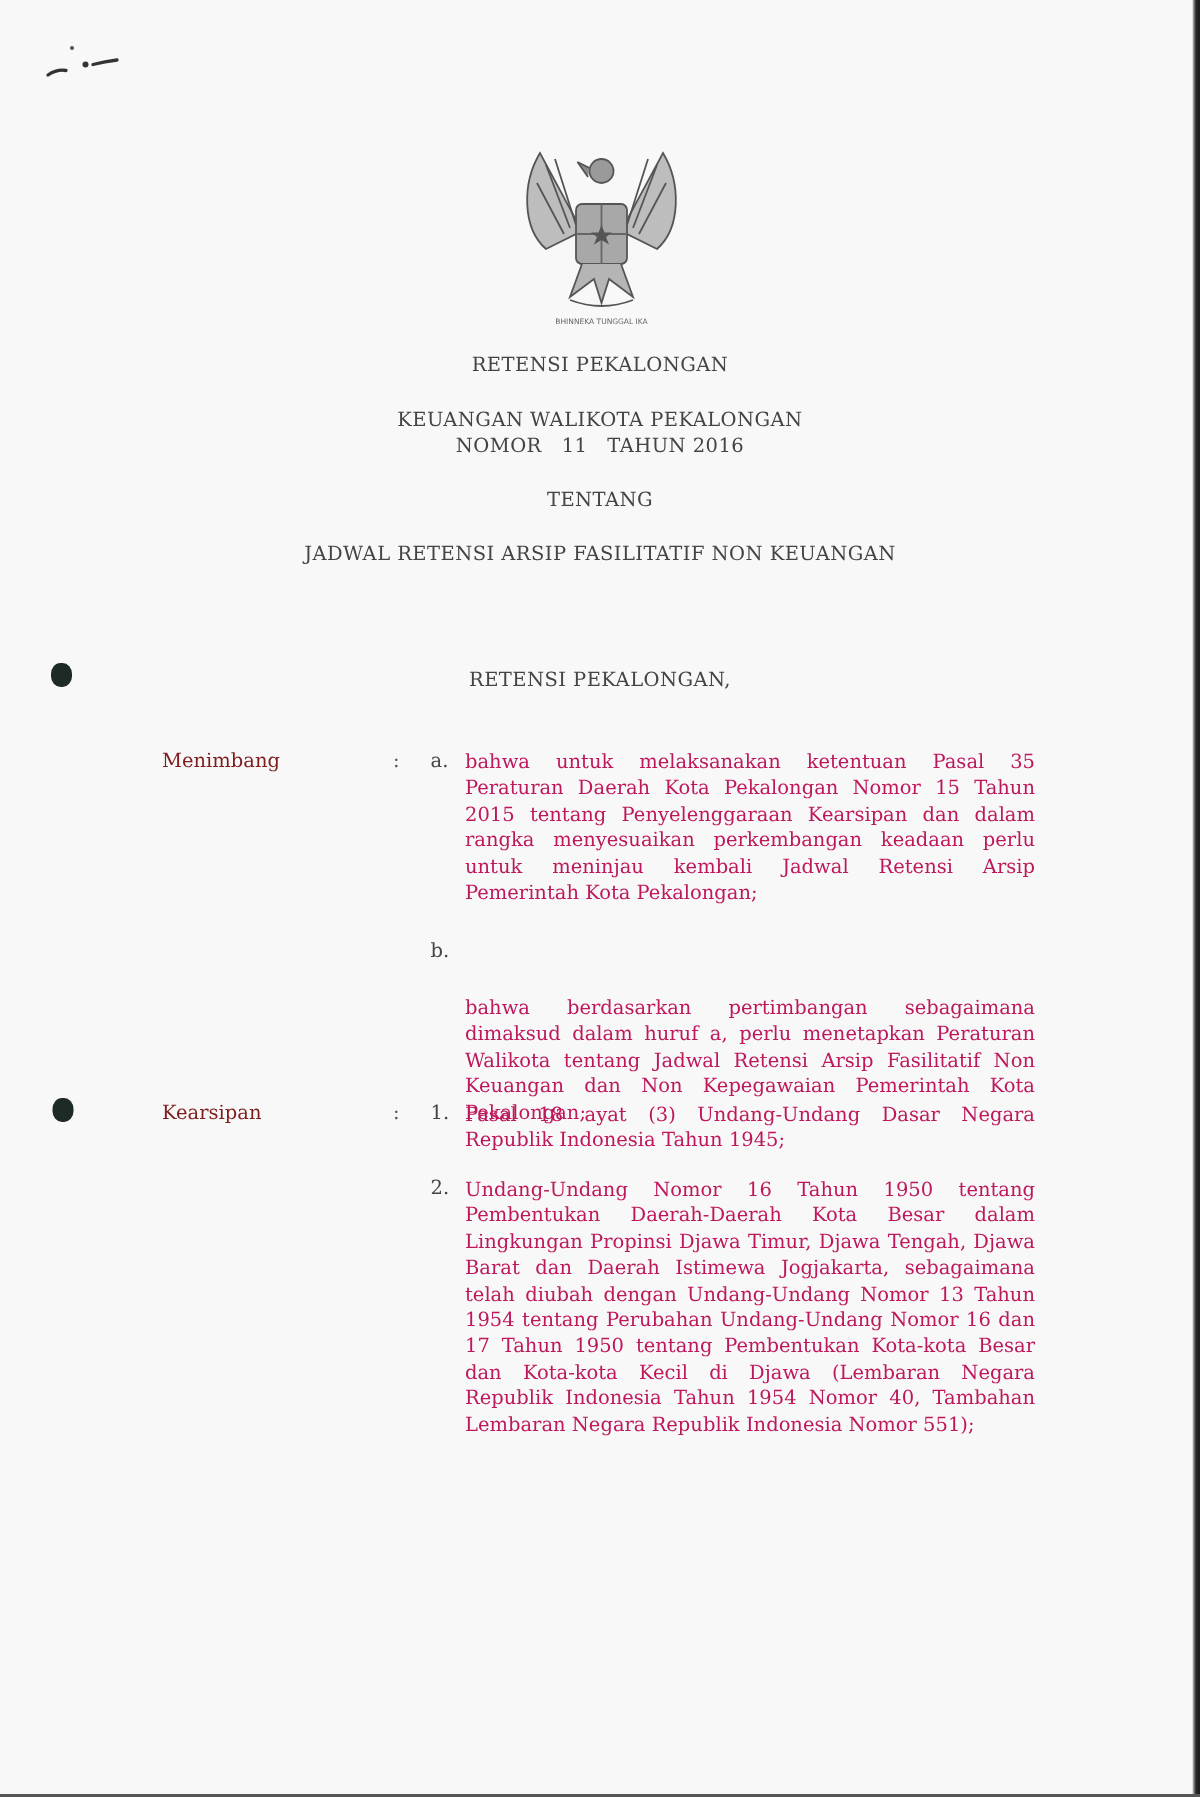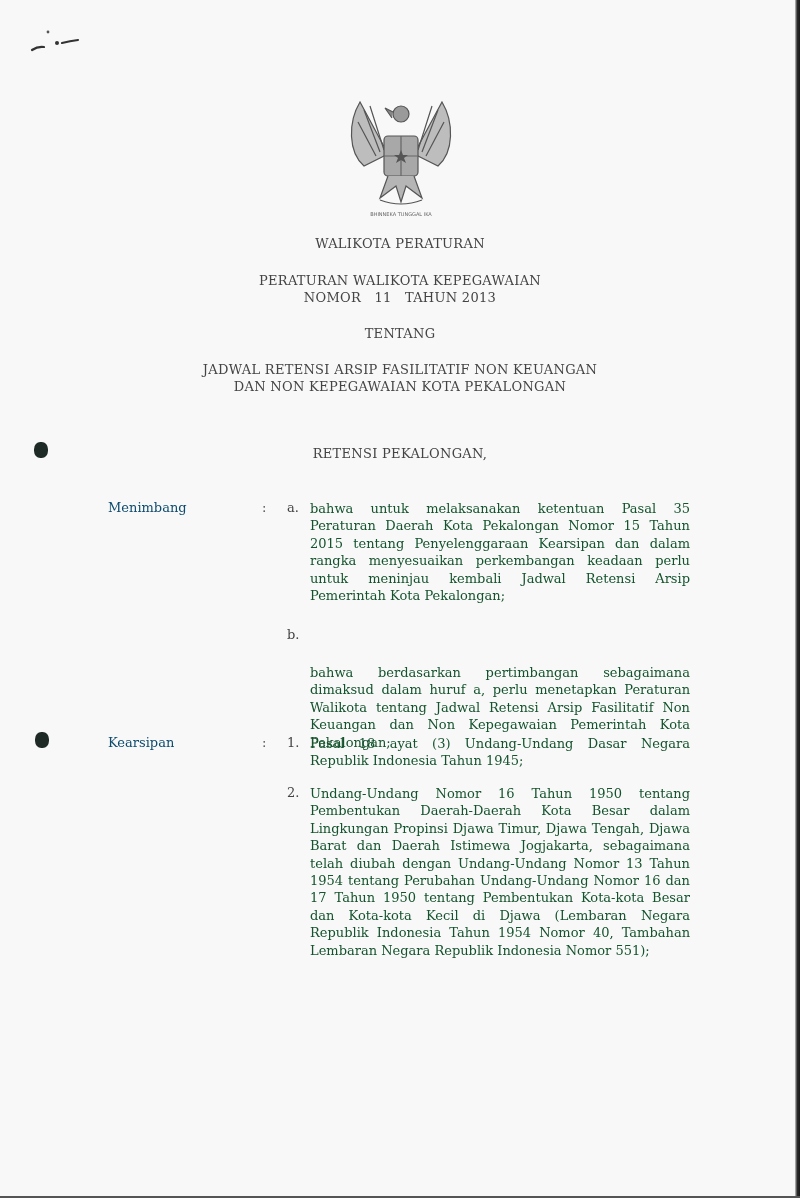--- a/index.html
+++ b/index.html
@@ -58,42 +58,42 @@
     .hole {
       position: absolute;
       width: 14px; height: 16px;
       border-radius: 45%;
       background: #1d2a26;
     }
     .label {
       position: absolute;
       left: 108px;
       font-size: 13px;
-      color: #0c4a6e;
+      color: #7f1d1d;
     }
     .colon {
       position: absolute;
       left: 262px;
       font-size: 13px;
       color: #555;
     }
     .marker {
       position: absolute;
       left: 287px;
       font-size: 13px;
       color: #444;
     }
     .para {
       position: absolute;
       left: 310px;
       width: 380px;
       font-size: 13px;
       line-height: 17.4px;
       text-align: justify;
-      color: #14532d;
+      color: #be185d;
     }
   </style>
 </head>
 <body>
 
 <div class="page">
 
   <svg class="scan-mark" viewBox="0 0 60 30">
     <path d="M4 22 Q10 18 16 19" stroke="#333" stroke-width="2.2" fill="none" stroke-linecap="round"></path>
     <circle cx="29" cy="15" r="2" fill="#333"></circle>
@@ -110,26 +110,25 @@
       <path d="M53 20 L45 16 L52 26" fill="#888"></path>
       <rect x="44" y="44" width="34" height="40" rx="4" fill="#a8a8a8"></rect>
       <path d="M61 44 L61 84 M44 64 L78 64" stroke="#666"></path>
       <polygon points="61,58 63,63 68,63 64,66 66,71 61,68 56,71 58,66 54,63 59,63" fill="#555" stroke="none"></polygon>
       <path d="M48 84 L40 106 L56 94 L61 110 L66 94 L82 106 L74 84" fill="#b5b5b5"></path>
       <path d="M40 108 Q61 116 82 108" stroke="#555"></path>
     </g>
     <text x="61" y="124" text-anchor="middle" font-size="5" fill="#666" font-family="DejaVu Sans, sans-serif">BHINNEKA TUNGGAL IKA</text>
   </svg>
 
-  <div class="center" style="top:236px;">WALIKOTA PERATURAN</div>
-  <div class="center" style="top:273px;">PERATURAN WALIKOTA KEPEGAWAIAN</div>
-  <div class="center" style="top:290px; white-space:pre;">NOMOR   11   TAHUN 2013</div>
+  <div class="center" style="top:236px;">RETENSI PEKALONGAN</div>
+  <div class="center" style="top:273px;">KEUANGAN WALIKOTA PEKALONGAN</div>
+  <div class="center" style="top:290px; white-space:pre;">NOMOR   11   TAHUN 2016</div>
   <div class="center" style="top:362px;">JADWAL RETENSI ARSIP FASILITATIF NON KEUANGAN</div>
   <div class="center" style="top:326px;">TENTANG</div>
-  <div class="center" style="top:379px;">DAN NON KEPEGAWAIAN KOTA PEKALONGAN</div>
   <div class="center" style="top:446px;">RETENSI PEKALONGAN,</div>
 
   <div class="hole" style="left:34px; top:442px;"></div>
   <div class="hole" style="left:35px; top:732px;"></div>
 
   <div class="label" style="top:500px;">Menimbang</div>
   <div class="colon" style="top:500px;">:</div>
 
   <div class="marker" style="top:500px;">a.</div>
   <div class="para" style="top:500px;">bahwa untuk melaksanakan ketentuan Pasal 35 Peraturan Daerah Kota Pekalongan Nomor 15 Tahun 2015 tentang Penyelenggaraan Kearsipan dan dalam rangka menyesuaikan perkembangan keadaan perlu untuk meninjau kembali Jadwal Retensi Arsip Pemerintah Kota Pekalongan;</div>

